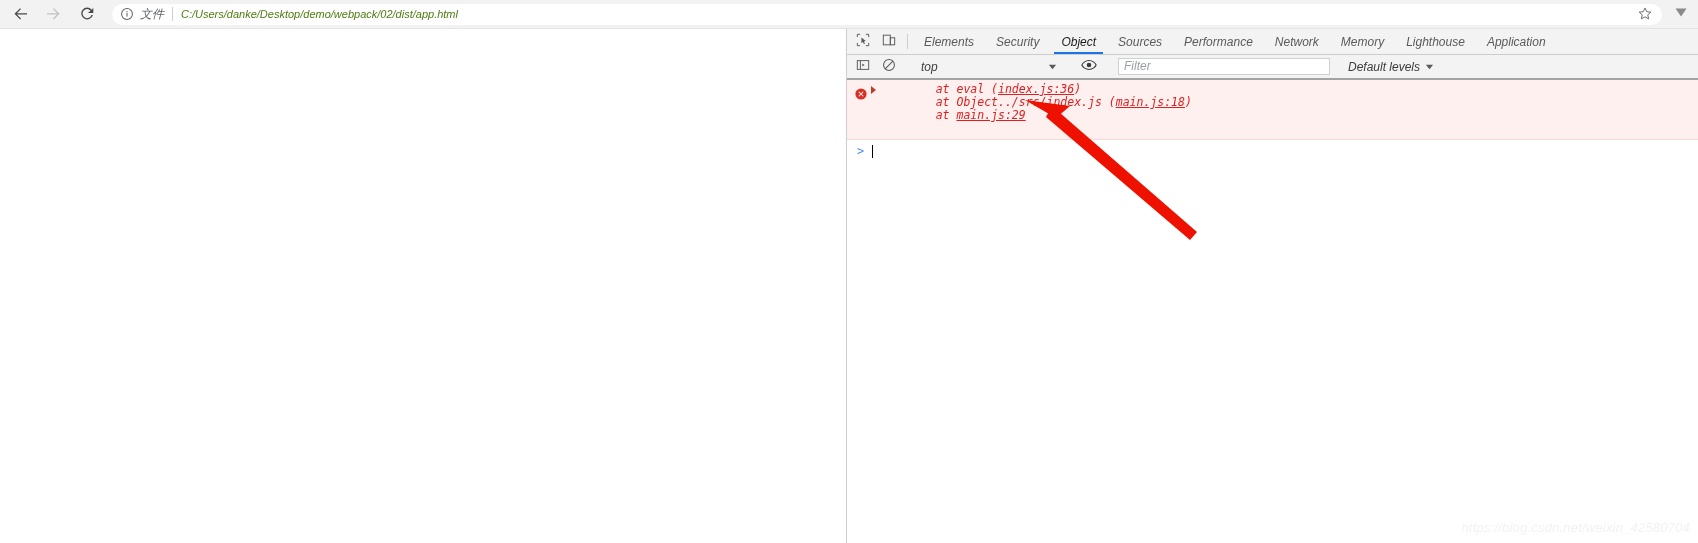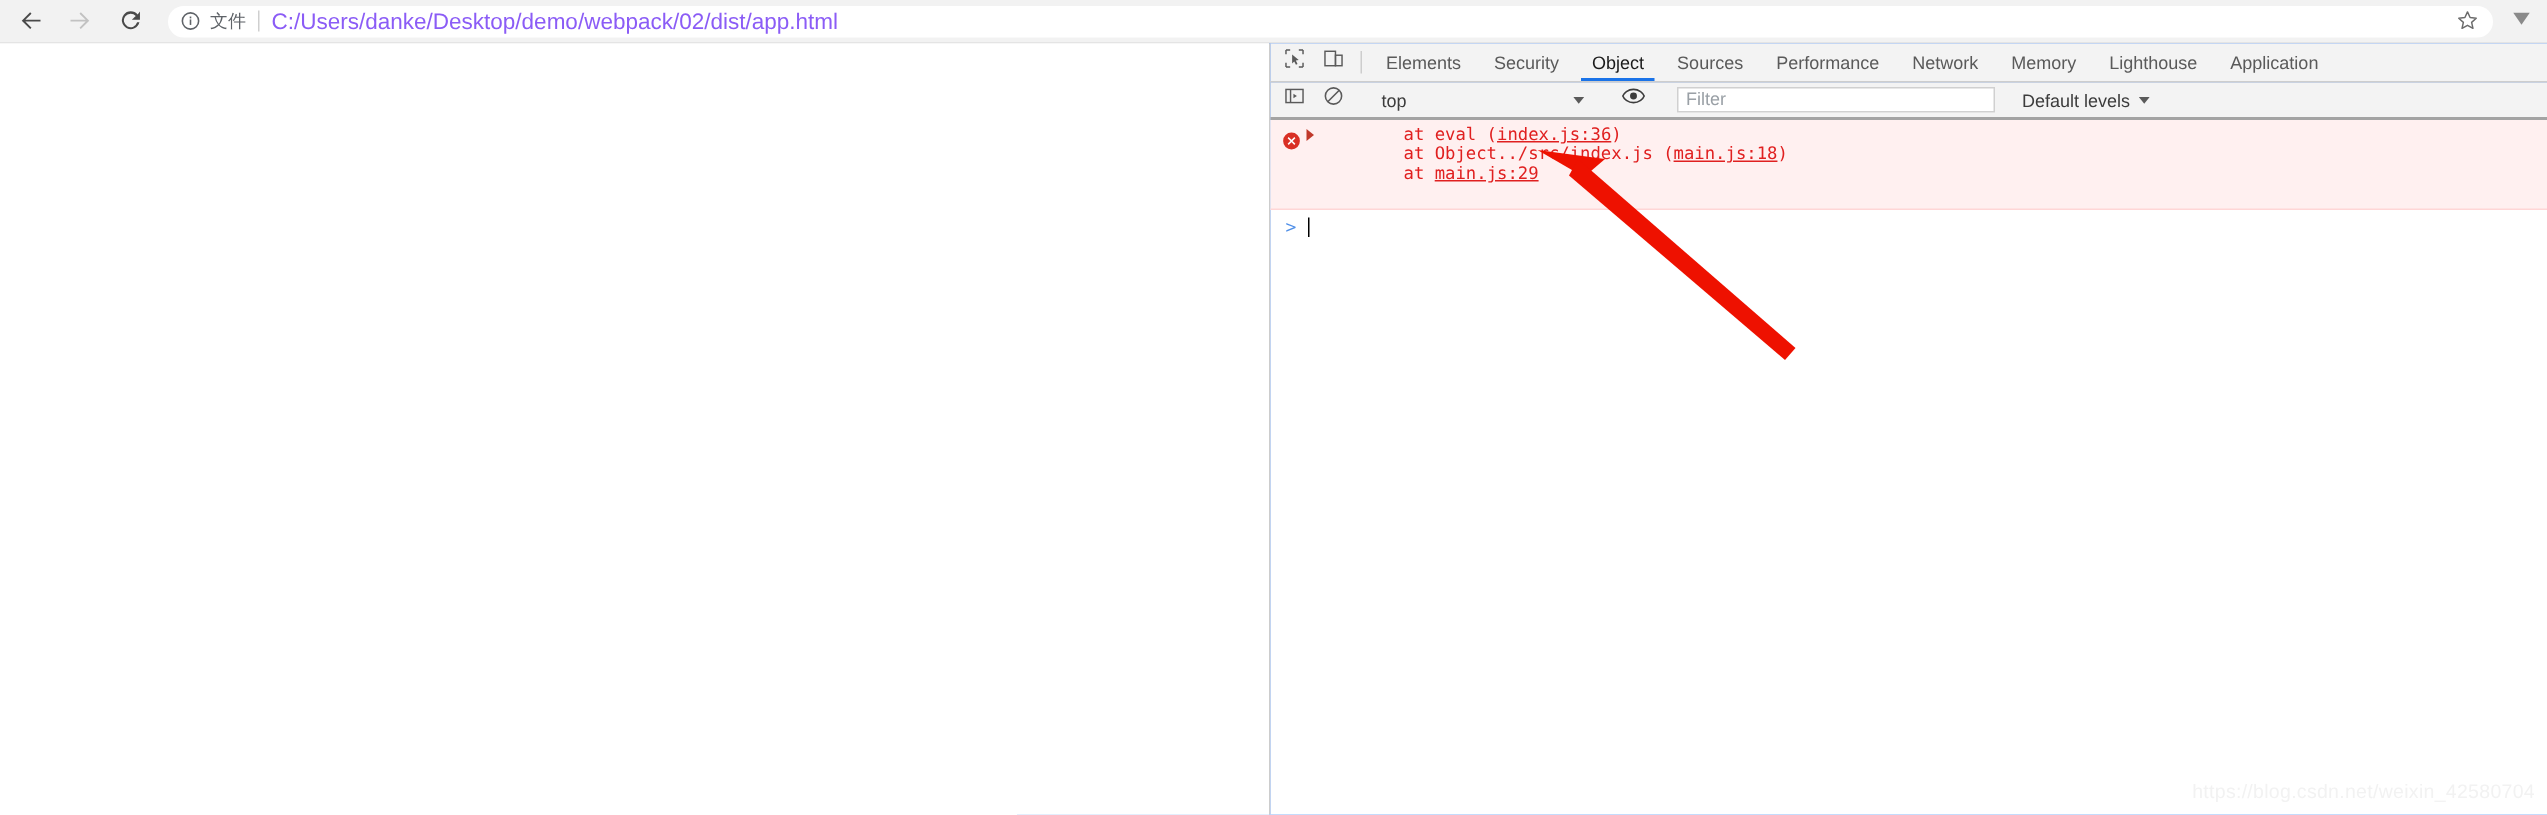--- a/index.html
+++ b/index.html
@@ -9,20 +9,21 @@
     overflow: hidden;
     background: #ffffff;
     font-family: "Liberation Sans", sans-serif;
   }
 
   #app {
     position: relative;
     width: 1698px;
     height: 543px;
     background: #ffffff;
+    font-style: italic;
   }
 
   
   .browser-toolbar {
     position: absolute;
     left: 0; top: 0;
     width: 1698px; height: 29px;
     background: #f2f2f2;
     display: flex;
     align-items: center;
@@ -62,22 +63,22 @@
     line-height: 21px;
   }
   .omnibox-divider {
     width: 1px;
     height: 14px;
     background: #cfcfcf;
     margin: 0 8px;
     flex: 0 0 auto;
   }
   .url-text {
-    font-size: 15px;
-    color: #8b5cf6;
+    font-size: 11px;
+    color: #4d7c0f;
     white-space: nowrap;
     overflow: hidden;
     flex: 1 1 auto;
     line-height: 21px;
   }
   .star-btn {
     width: 18px; height: 18px;
     flex: 0 0 auto;
     margin-right: 2px;
     display: flex; align-items: center; justify-content: center;

